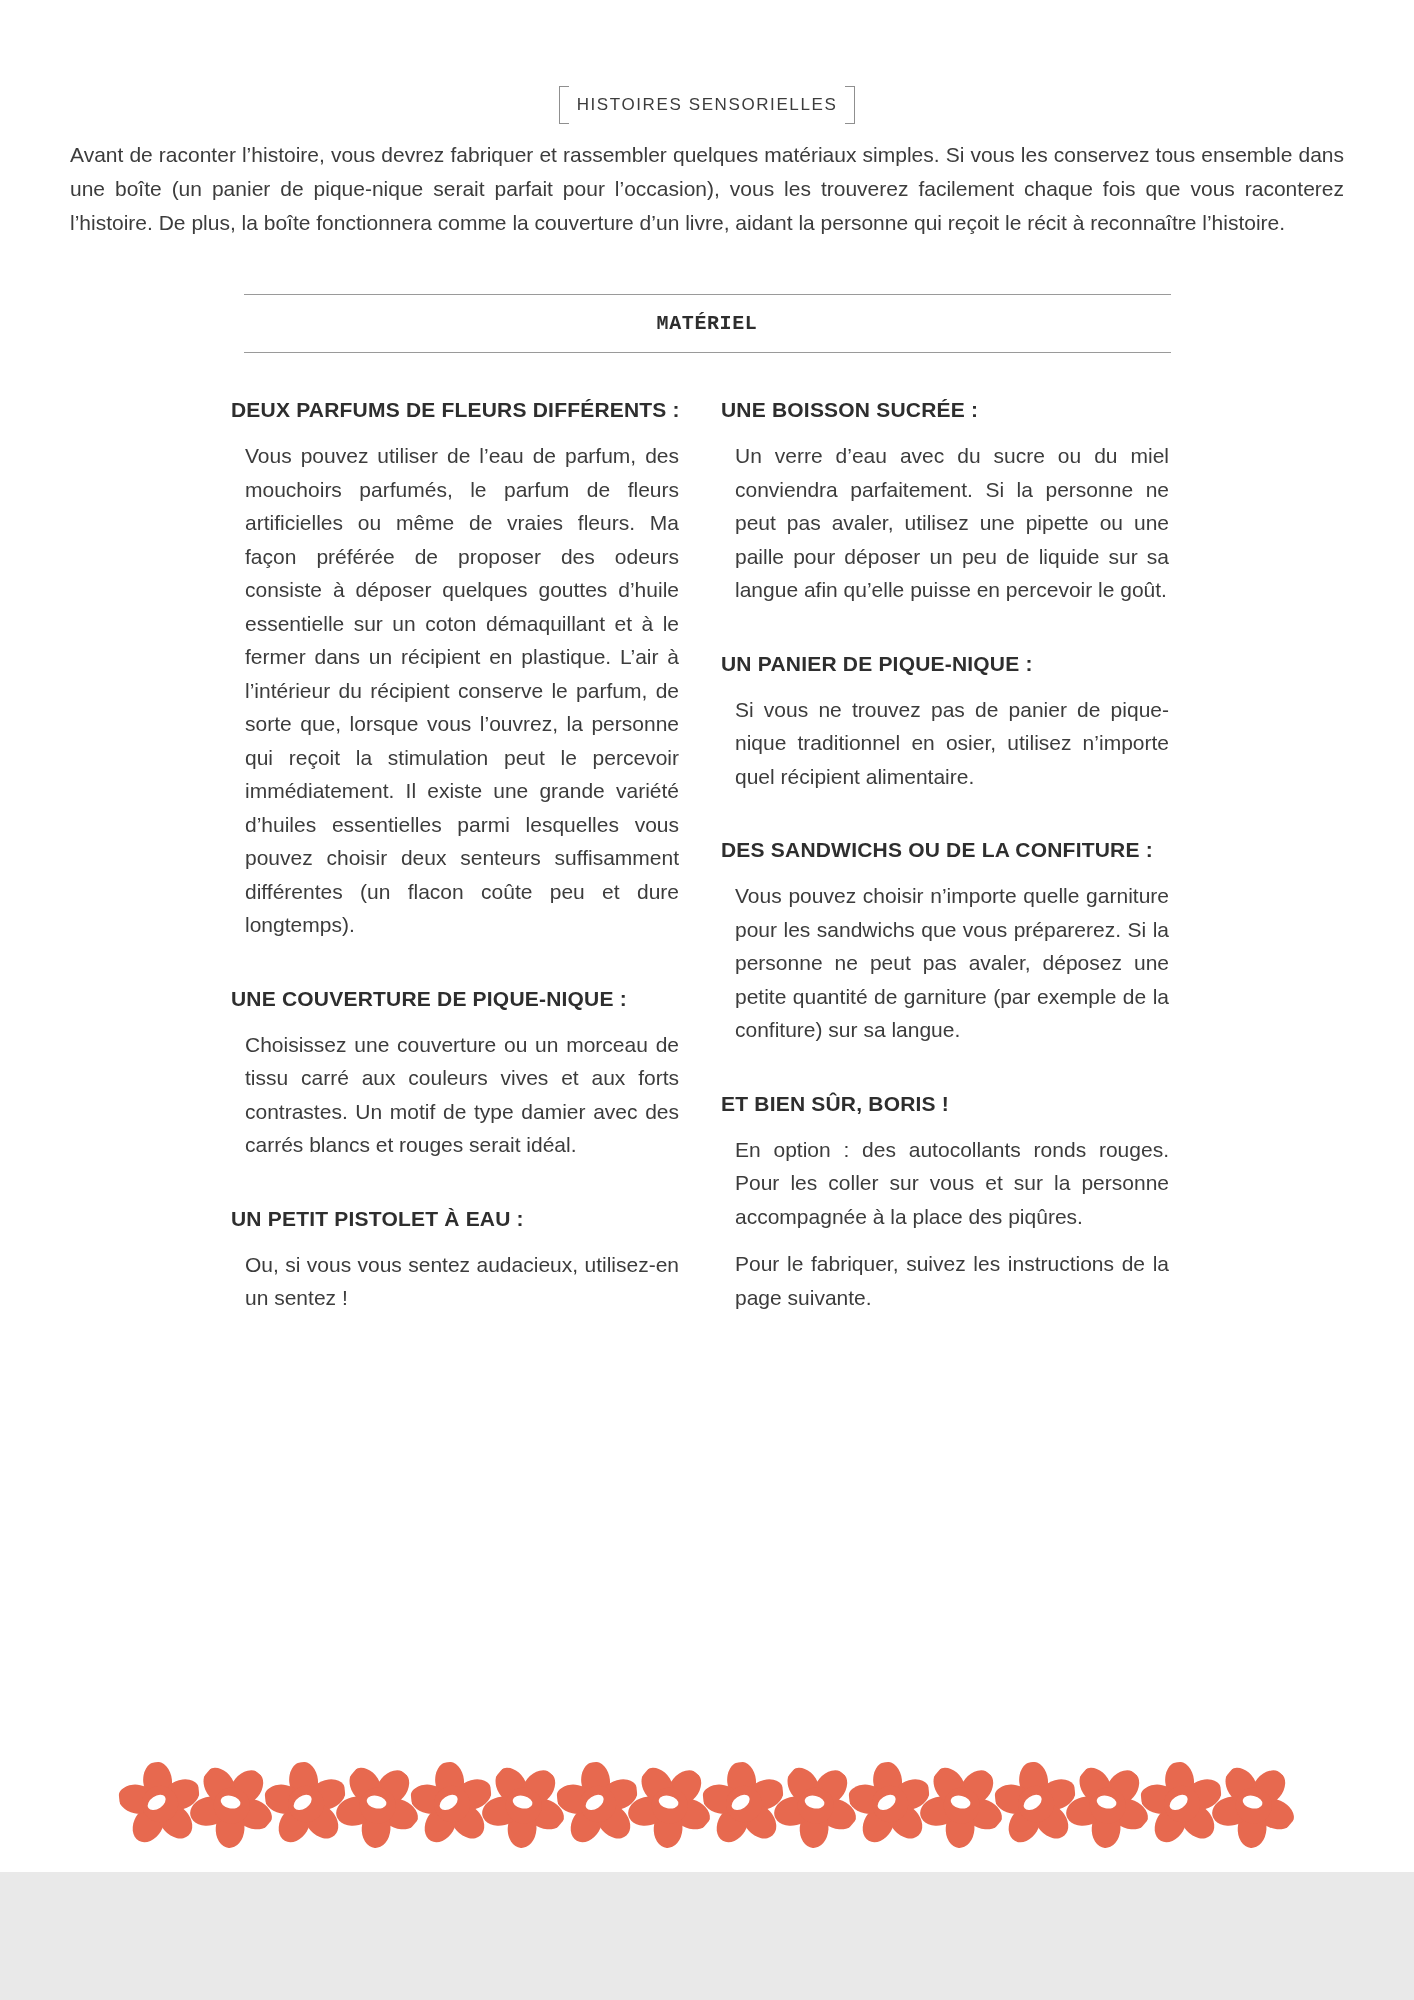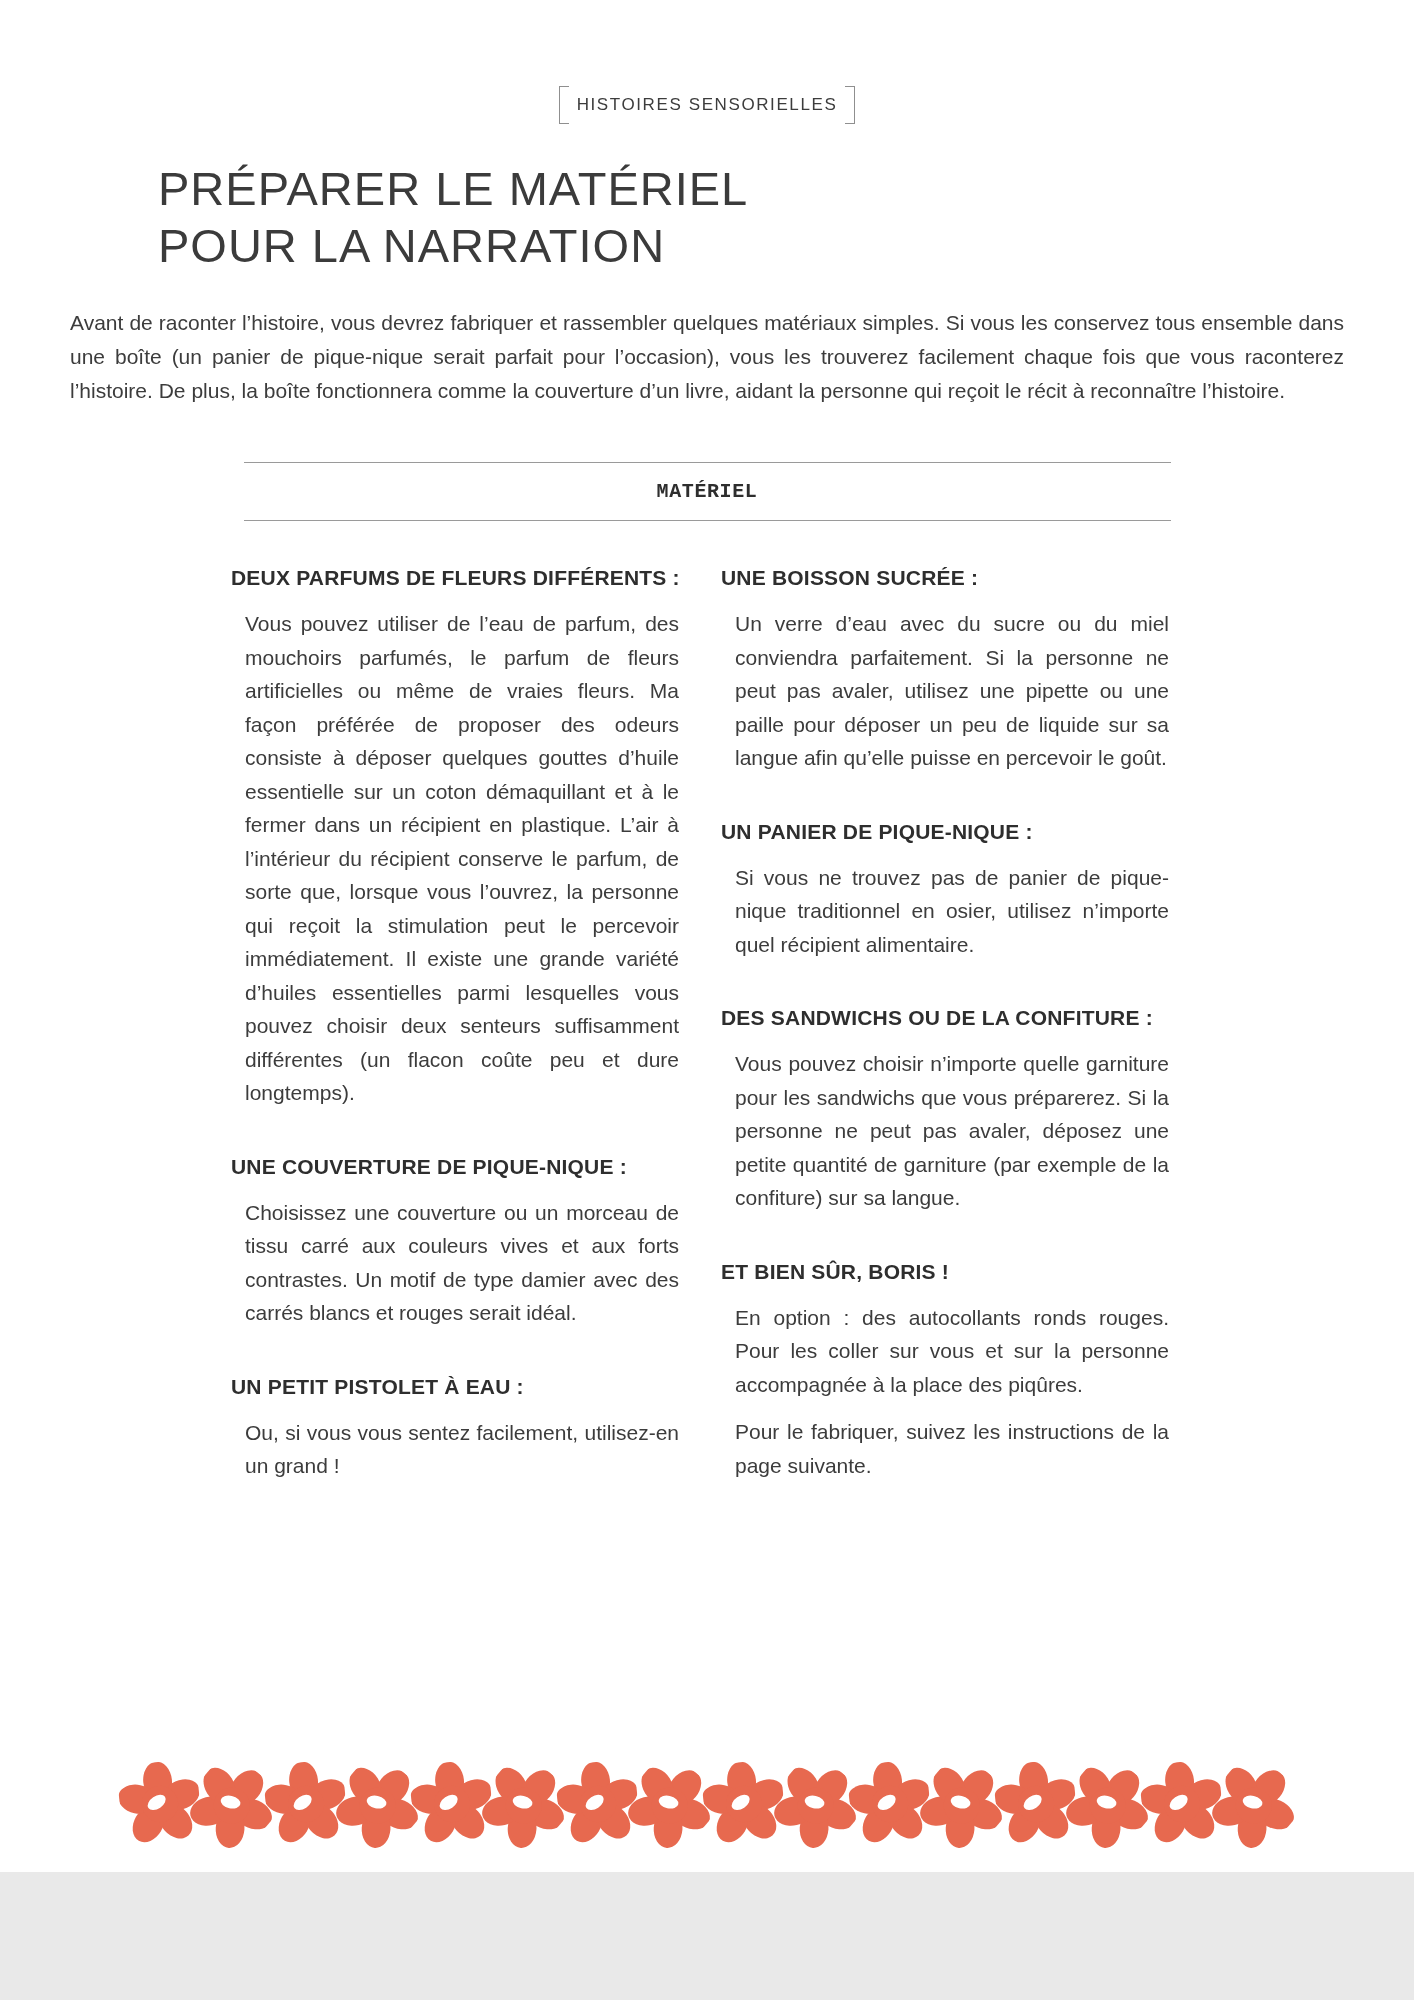--- a/index.html
+++ b/index.html
@@ -153,44 +153,40 @@
         <ellipse cx="32" cy="13.5" rx="11.5" ry="15.5" transform="rotate(288 32 32)"></ellipse>
         <circle cx="32" cy="32" r="14.5"></circle>
       </g>
     </defs>
   </svg>
 
   <div class="tag-wrap">
     <span class="tag">HISTOIRES SENSORIELLES</span>
   </div>
 
-  <h1 class="title">
-    <div>PRÉPARER LE MATÉRIEL</div>
-    <div>POUR LA NARRATION</div>
-  </h1>
 
   <p class="intro">Avant de raconter l’histoire, vous devrez fabriquer et rassembler quelques matériaux simples. Si vous les conservez tous ensemble dans une boîte (un panier de pique-nique serait parfait pour l’occasion), vous les trouverez facilement chaque fois que vous raconterez l’histoire. De plus, la boîte fonctionnera comme la couverture d’un livre, aidant la personne qui reçoit le récit à reconnaître l’histoire.</p>
 
   <div class="materiel">
     <h2>MATÉRIEL</h2>
   </div>
 
   <div class="columns">
     <div class="col">
       <div class="col-item">
         <h3>DEUX PARFUMS DE FLEURS DIFFÉRENTS :</h3>
         <p>Vous pouvez utiliser de l’eau de parfum, des mouchoirs parfumés, le parfum de fleurs artificielles ou même de vraies fleurs. Ma façon préférée de proposer des odeurs consiste à déposer quelques gouttes d’huile essentielle sur un coton démaquillant et à le fermer dans un récipient en plastique. L’air à l’intérieur du récipient conserve le parfum, de sorte que, lorsque vous l’ouvrez, la personne qui reçoit la stimulation peut le percevoir immédiatement. Il existe une grande variété d’huiles essentielles parmi lesquelles vous pouvez choisir deux senteurs suffisamment différentes (un flacon coûte peu et dure longtemps).</p>
       </div>
       <div class="col-item">
         <h3>UNE COUVERTURE DE PIQUE-NIQUE :</h3>
         <p>Choisissez une couverture ou un morceau de tissu carré aux couleurs vives et aux forts contrastes. Un motif de type damier avec des carrés blancs et rouges serait idéal.</p>
       </div>
       <div class="col-item">
         <h3>UN PETIT PISTOLET À EAU :</h3>
-        <p>Ou, si vous vous sentez facilement, utilisez-en un grand !</p>
+        <p>Ou, si vous vous sentez audacieux, utilisez-en un sentez !</p>
       </div>
     </div>
 
     <div class="col">
       <div class="col-item">
         <h3>UNE BOISSON SUCRÉE :</h3>
         <p>Un verre d’eau avec du sucre ou du miel conviendra parfaitement. Si la personne ne peut pas avaler, utilisez une pipette ou une paille pour déposer un peu de liquide sur sa langue afin qu’elle puisse en percevoir le goût.</p>
       </div>
       <div class="col-item">
         <h3>UN PANIER DE PIQUE-NIQUE :</h3>

